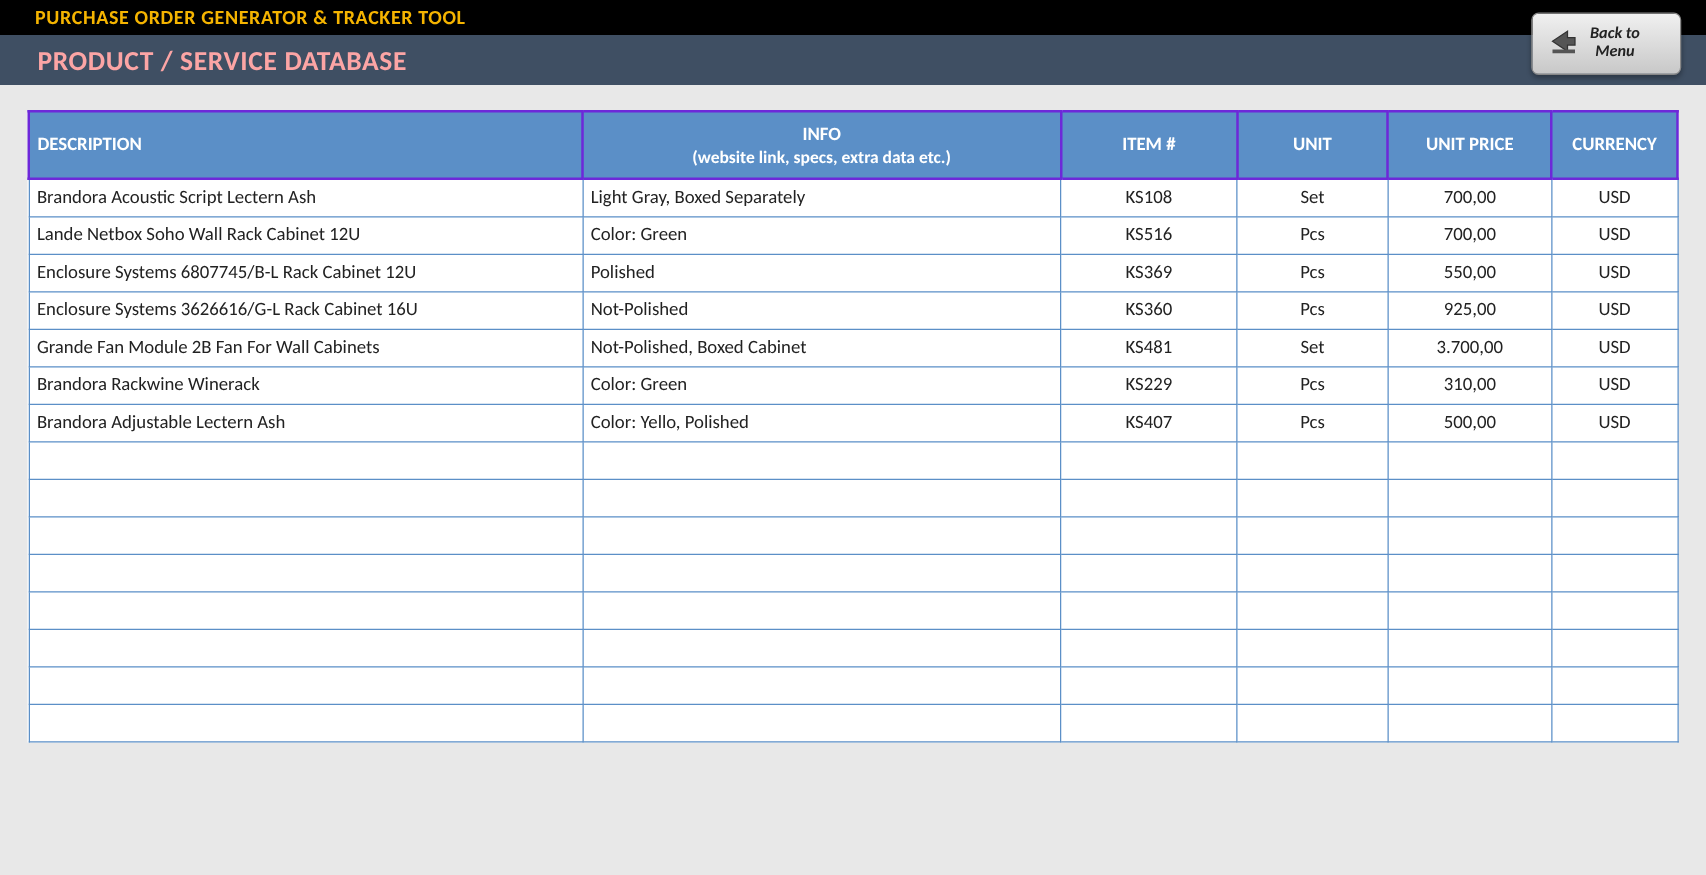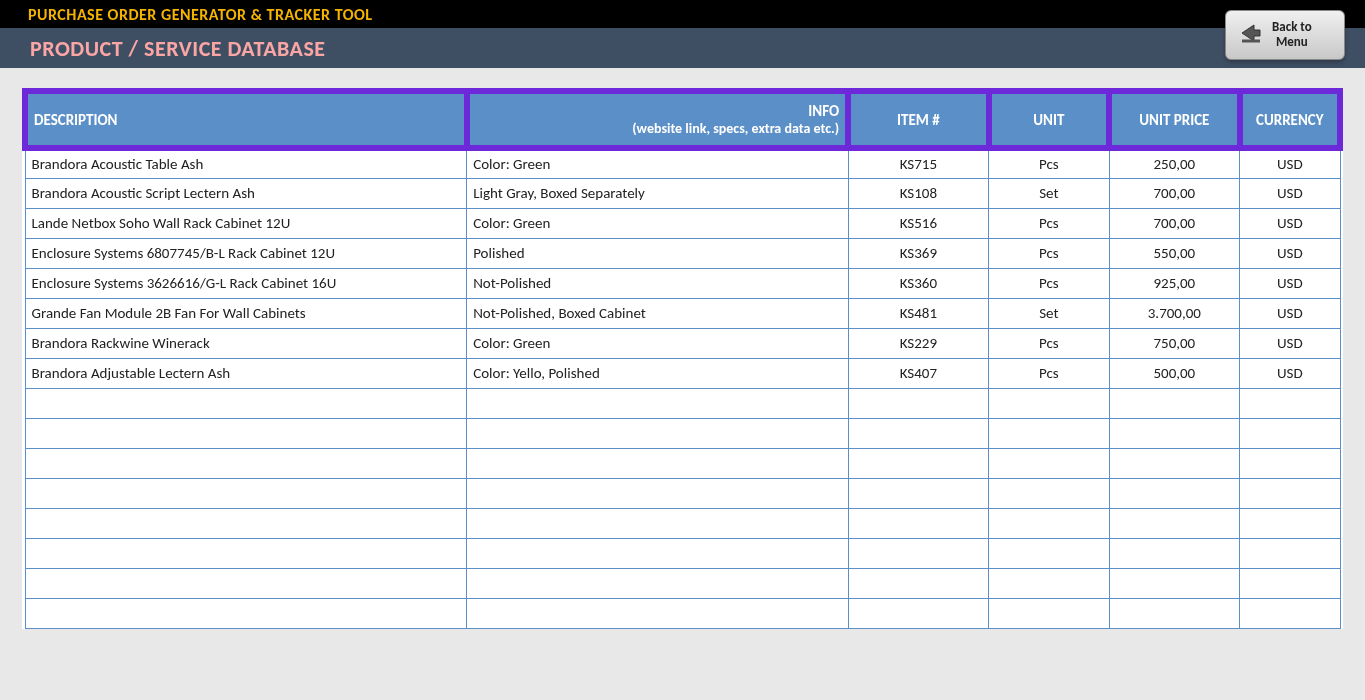--- a/index.html
+++ b/index.html
@@ -48,20 +48,21 @@
     border-radius: 6px;
     box-shadow: 0 2px 4px rgba(0,0,0,0.3);
     display: flex;
     align-items: center;
     cursor: pointer;
     padding: 4px 8px;
     gap: 6px;
   }
   .back-btn svg { flex-shrink: 0; }
   .back-btn-text {
+    font-style: italic;
     font-weight: bold;
     font-size: 13px;
     color: #222;
     text-align: center;
     line-height: 1.15;
   }
   .content {
     padding: 20px 22px 0 22px;
   }
   table {
@@ -69,41 +70,41 @@
     border-collapse: collapse;
     background: #fff;
     table-layout: fixed;
   }
   thead th {
     background: #5b8fc7;
     color: #fff;
     font-weight: bold;
     font-size: 15px;
     padding: 8px 6px;
-    border: 6px solid #6d28d9;
+    border: 2px solid #6d28d9;
     text-align: center;
     vertical-align: middle;
     height: 54px;
   }
   thead th .sub {
     display: block;
     font-size: 14px;
     font-weight: bold;
   }
   tbody td {
     border: 1px solid #5b8fc7;
     padding: 4px 6px;
     font-size: 15px;
     color: #222;
     height: 30px;
     white-space: nowrap;
     overflow: hidden;
   }
   .col-desc  { width: 440px; text-align: left; }
-  .col-info  { width: 380px; text-align: right; }
+  .col-info  { width: 380px; text-align: center; }
   .col-item  { width: 140px; text-align: center; }
   .col-unit  { width: 120px; text-align: center; }
   .col-price { width: 130px; text-align: center; }
   .col-curr  { width: 100px; text-align: center; }
   tbody td.col-desc, tbody td.col-info { text-align: left; }
   tbody td.col-item, tbody td.col-unit, tbody td.col-price, tbody td.col-curr { text-align: center; }
 </style>
 </head>
 <body>
 
@@ -142,28 +143,20 @@
           <span class="sub">(website link, specs, extra data etc.)</span>
         </th>
         <th class="col-item">ITEM #</th>
         <th class="col-unit">UNIT</th>
         <th class="col-price">UNIT PRICE</th>
         <th class="col-curr">CURRENCY</th>
       </tr>
     </thead>
     <tbody id="tbody">
         <tr>
-          <td class="col-desc">Brandora Acoustic Table Ash</td>
-          <td class="col-info">Color: Green</td>
-          <td class="col-item">KS715</td>
-          <td class="col-unit">Pcs</td>
-          <td class="col-price">250,00</td>
-          <td class="col-curr">USD</td>
-        </tr>
-        <tr>
           <td class="col-desc">Brandora Acoustic Script Lectern Ash</td>
           <td class="col-info">Light Gray, Boxed Separately</td>
           <td class="col-item">KS108</td>
           <td class="col-unit">Set</td>
           <td class="col-price">700,00</td>
           <td class="col-curr">USD</td>
         </tr>
         <tr>
           <td class="col-desc">Lande Netbox Soho Wall Rack Cabinet 12U</td>
           <td class="col-info">Color: Green</td>
@@ -194,21 +187,21 @@
           <td class="col-item">KS481</td>
           <td class="col-unit">Set</td>
           <td class="col-price">3.700,00</td>
           <td class="col-curr">USD</td>
         </tr>
         <tr>
           <td class="col-desc">Brandora Rackwine Winerack</td>
           <td class="col-info">Color: Green</td>
           <td class="col-item">KS229</td>
           <td class="col-unit">Pcs</td>
-          <td class="col-price">750,00</td>
+          <td class="col-price">310,00</td>
           <td class="col-curr">USD</td>
         </tr>
         <tr>
           <td class="col-desc">Brandora Adjustable Lectern Ash</td>
           <td class="col-info">Color: Yello, Polished</td>
           <td class="col-item">KS407</td>
           <td class="col-unit">Pcs</td>
           <td class="col-price">500,00</td>
           <td class="col-curr">USD</td>
         </tr>

